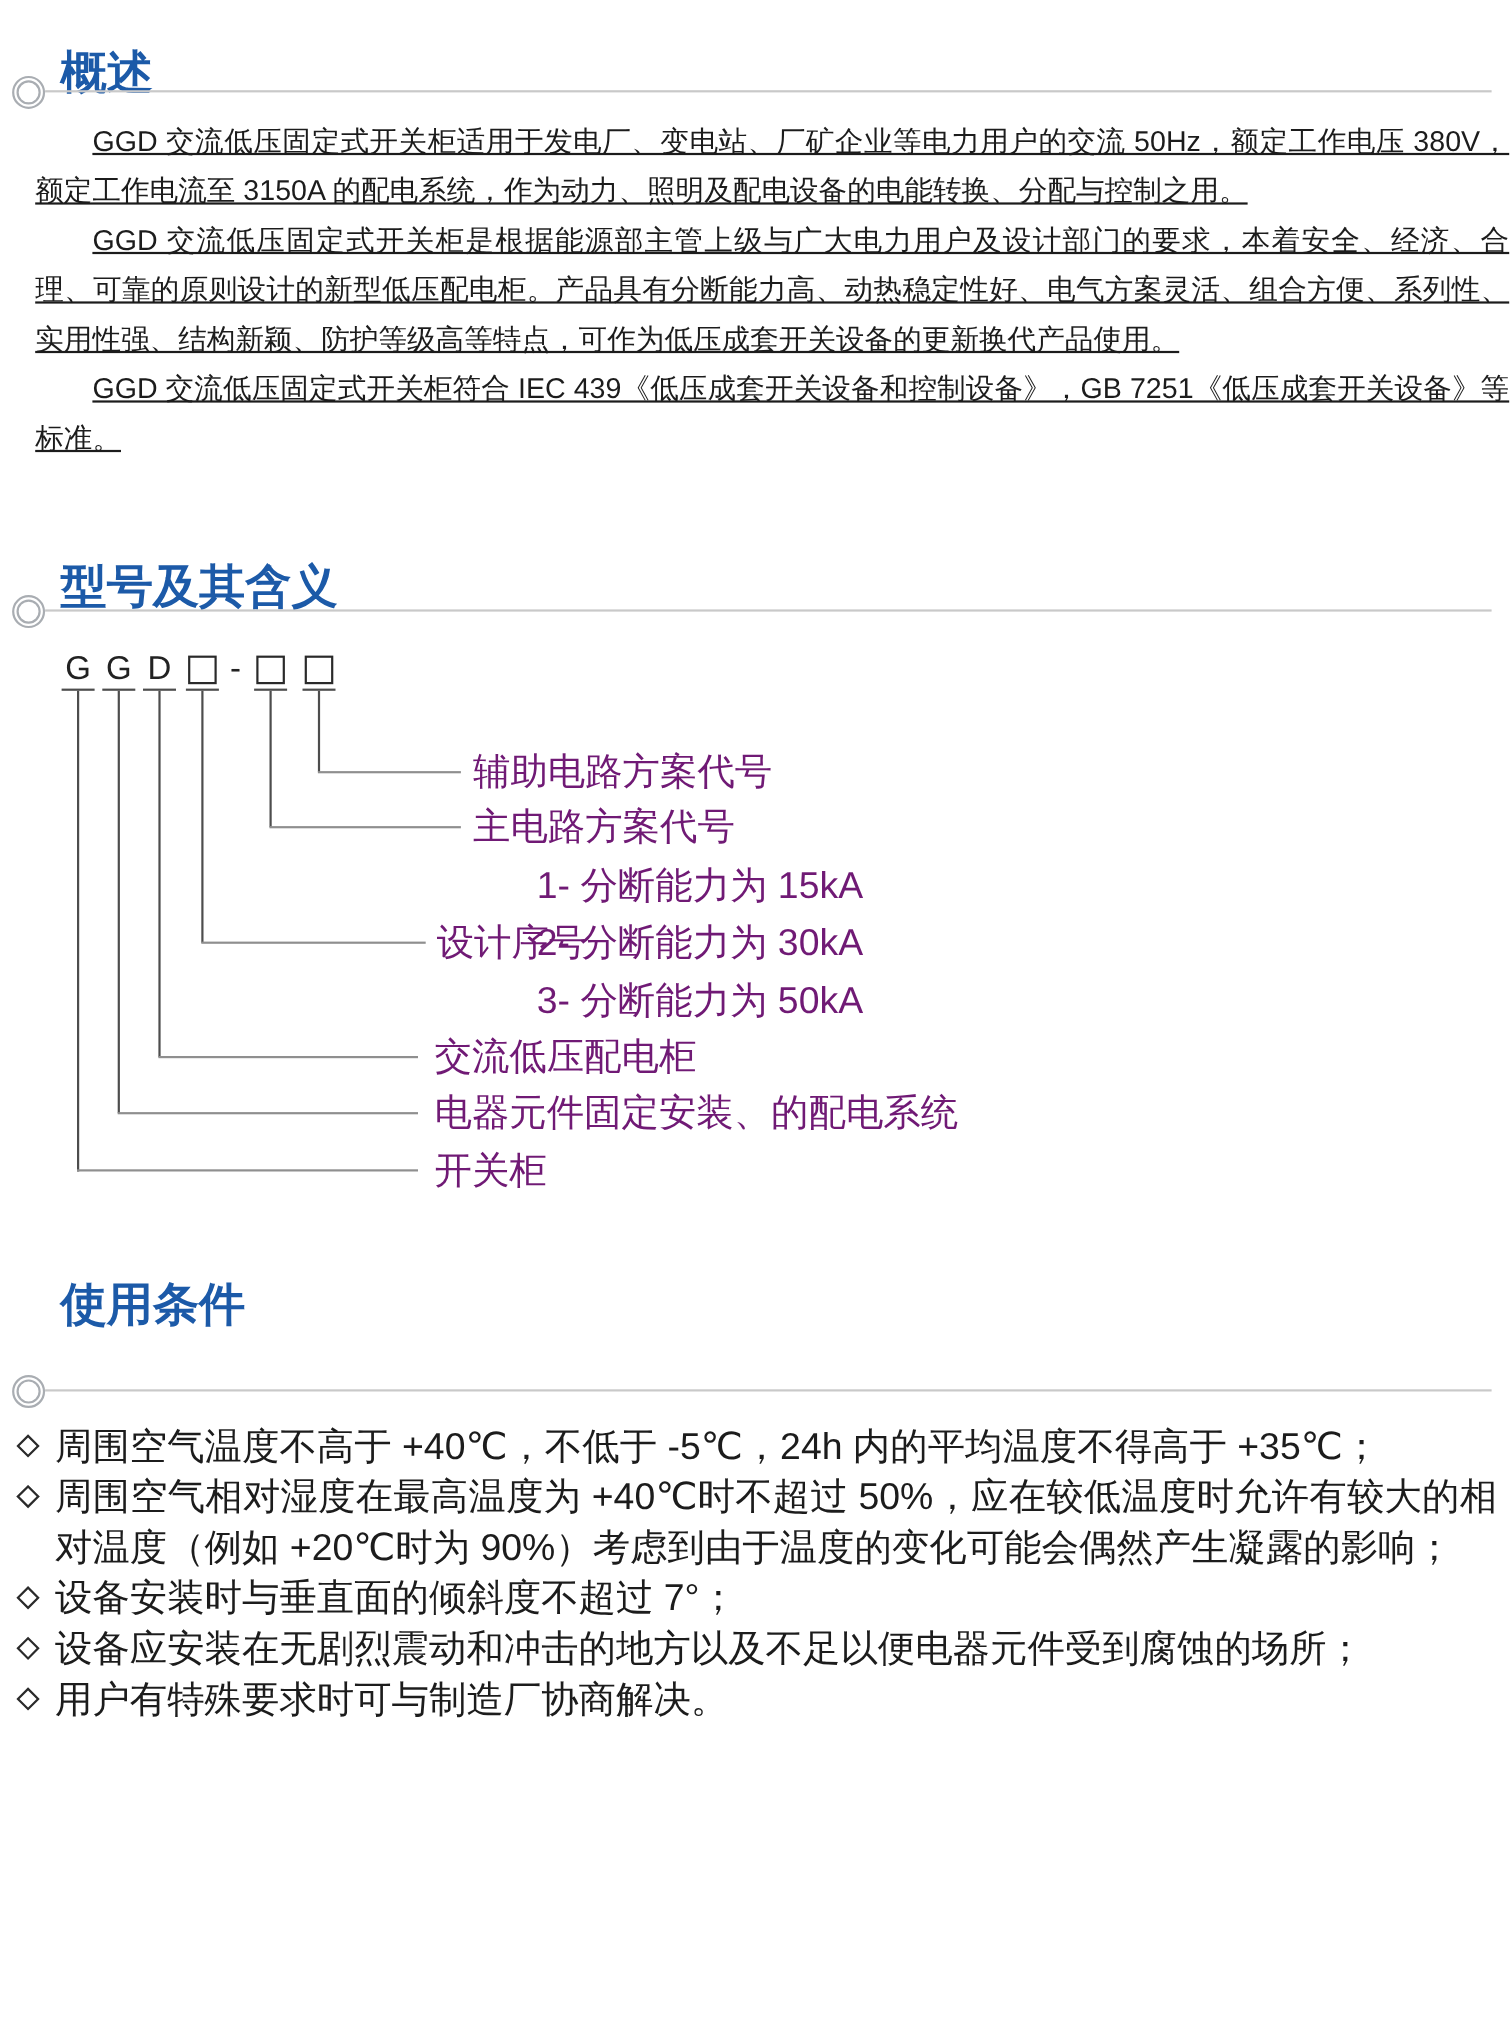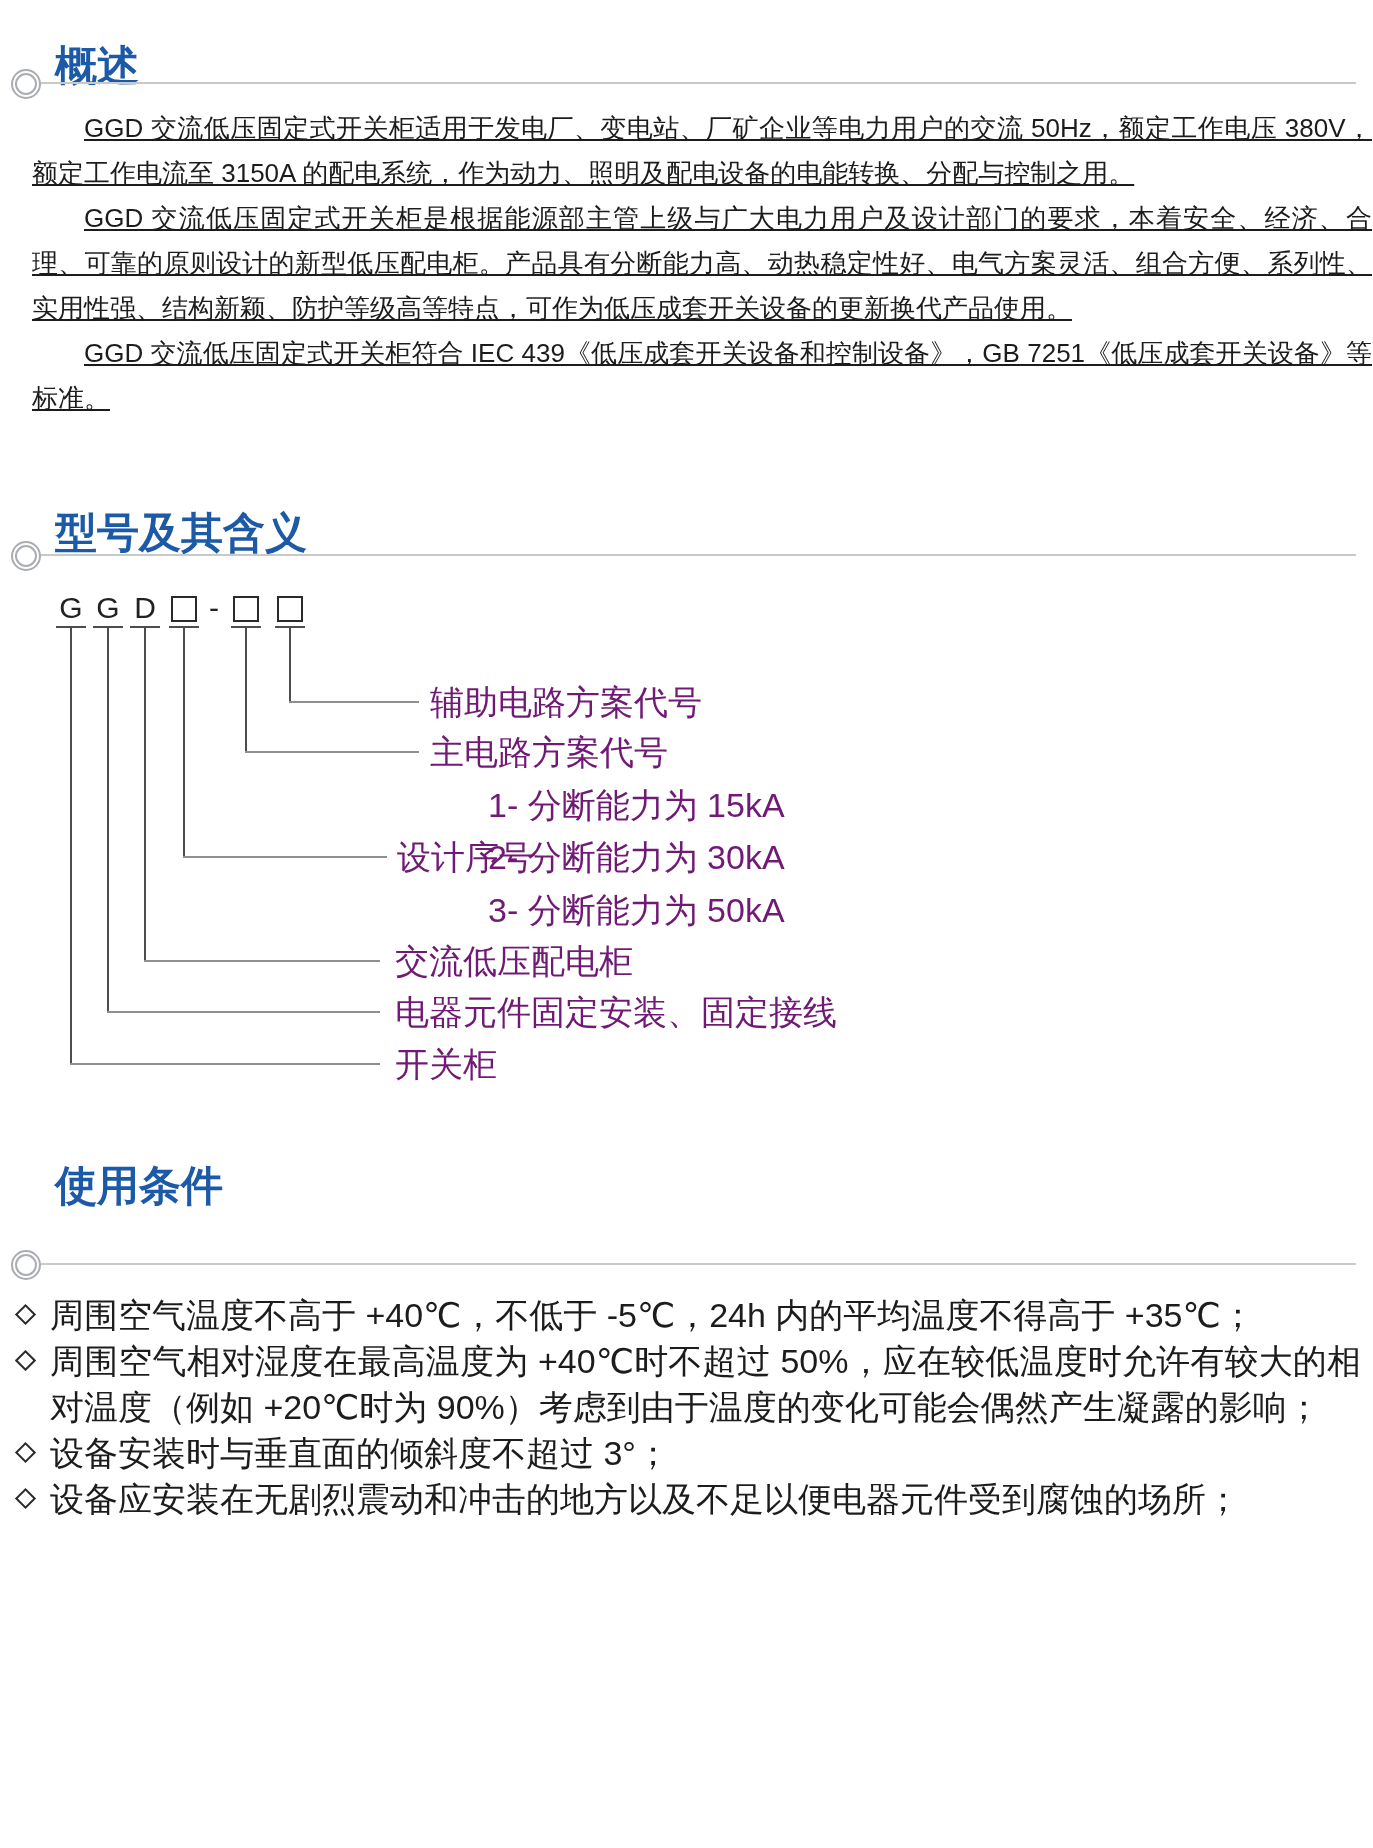--- a/index.html
+++ b/index.html
@@ -104,21 +104,21 @@
   <span class="hline" style="left:107px; top:1011px; width:273px"></span>
   <span class="hline" style="left:70px;  top:1063px; width:310px"></span>
 
   <span class="dlabel" style="left:430px; top:687px">辅助电路方案代号</span>
   <span class="dlabel" style="left:430px; top:737px">主电路方案代号</span>
   <span class="dlabel" style="left:488px; top:790px">1- 分断能力为 15kA</span>
   <span class="dlabel" style="left:397px; top:842px">设计序号</span>
   <span class="dlabel" style="left:488px; top:842px">2- 分断能力为 30kA</span>
   <span class="dlabel" style="left:488px; top:895px">3- 分断能力为 50kA</span>
   <span class="dlabel" style="left:395px; top:946px">交流低压配电柜</span>
-  <span class="dlabel" style="left:395px; top:997px">电器元件固定安装、固定接线</span>
+  <span class="dlabel" style="left:395px; top:997px">电器元件固定安装、的配电系统</span>
   <span class="dlabel" style="left:395px; top:1049px">开关柜</span>
 </section>
 
 <section>
   <h2 class="sec-title" style="top:1160px">使用条件</h2>
   <div class="rule" style="top:1263px"></div>
   <span class="ring" style="top:1250px"></span>
 
   <div class="cond-list">
     <div class="cond-item">
@@ -127,20 +127,24 @@
     </div>
     <div class="cond-item">
       <span class="diamond"></span>
     </div>
     <div class="cond-item">
       <span class="diamond"></span>
       <span>周围空气相对湿度在最高温度为 +40℃时不超过 50%，应在较低温度时允许有较大的相对温度（例如 +20℃时为 90%）考虑到由于温度的变化可能会偶然产生凝露的影响；</span>
     </div>
     <div class="cond-item">
       <span class="diamond"></span>
-      <span>设备安装时与垂直面的倾斜度不超过 3°；</span>
+      <span>设备安装时与垂直面的倾斜度不超过 7°；</span>
     </div>
     <div class="cond-item">
       <span class="diamond"></span>
       <span>设备应安装在无剧烈震动和冲击的地方以及不足以便电器元件受到腐蚀的场所；</span>
     </div>
+    <div class="cond-item">
+      <span class="diamond"></span>
+      <span>用户有特殊要求时可与制造厂协商解决。</span>
+    </div>
   </div>
 </section>
 
 </body></html>

